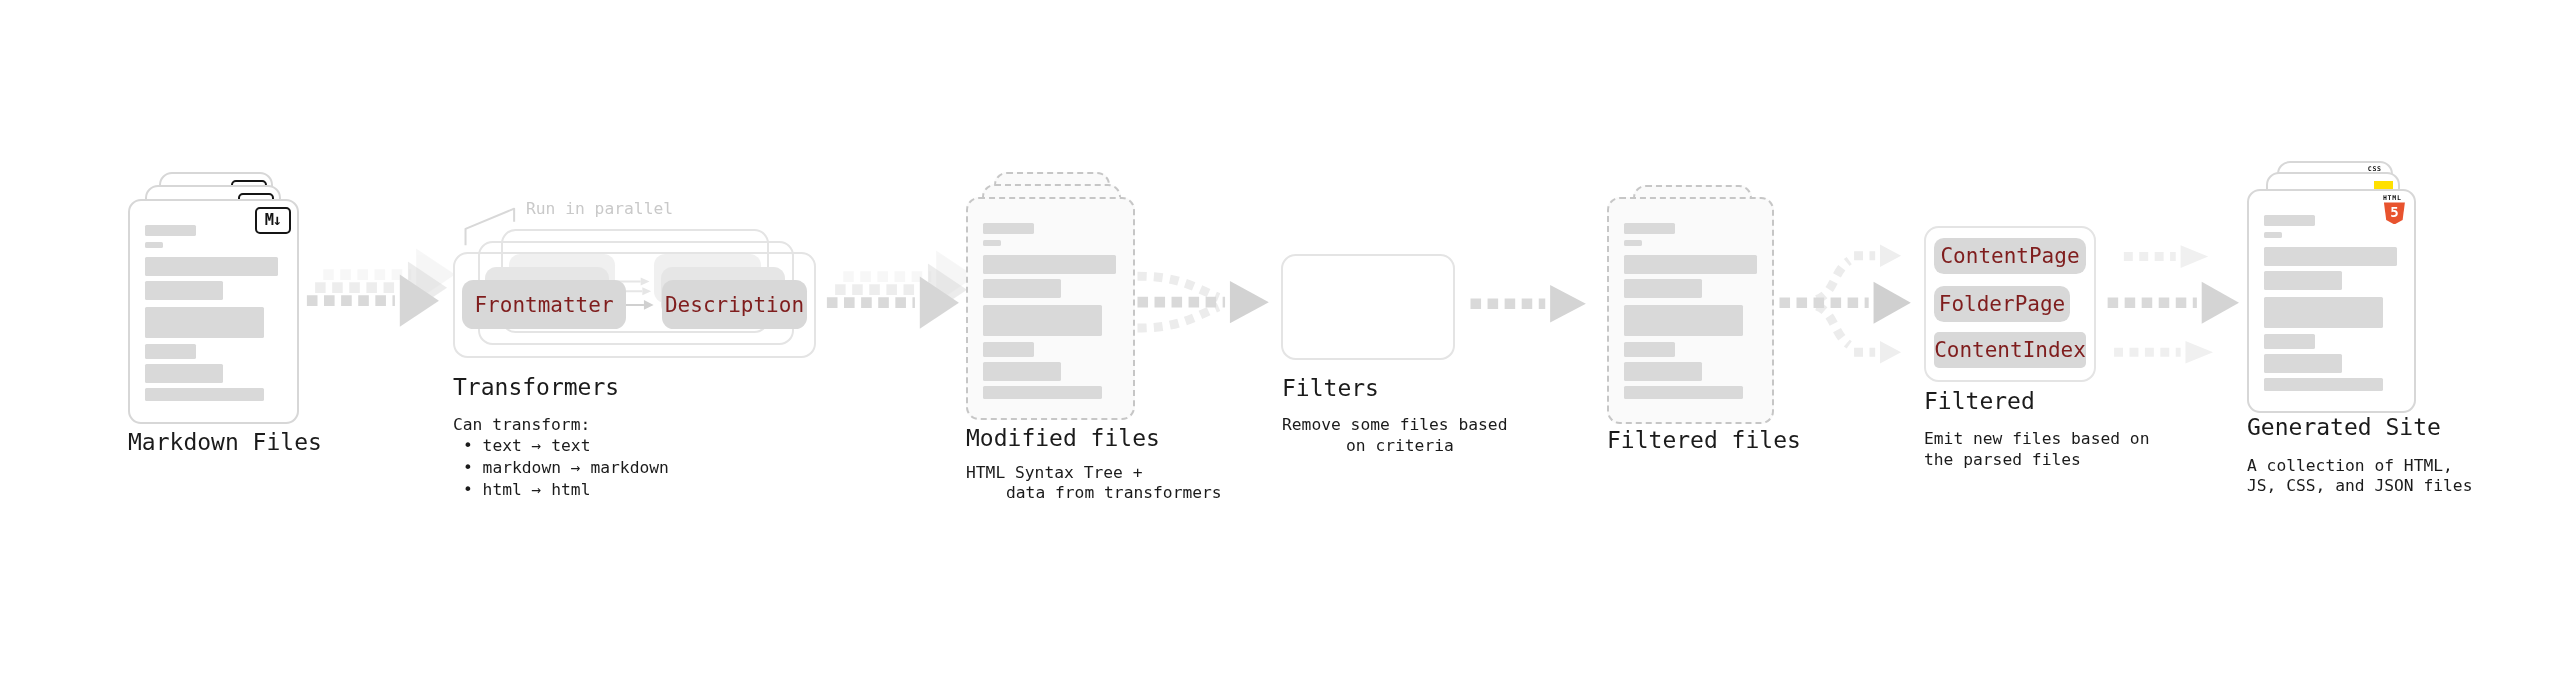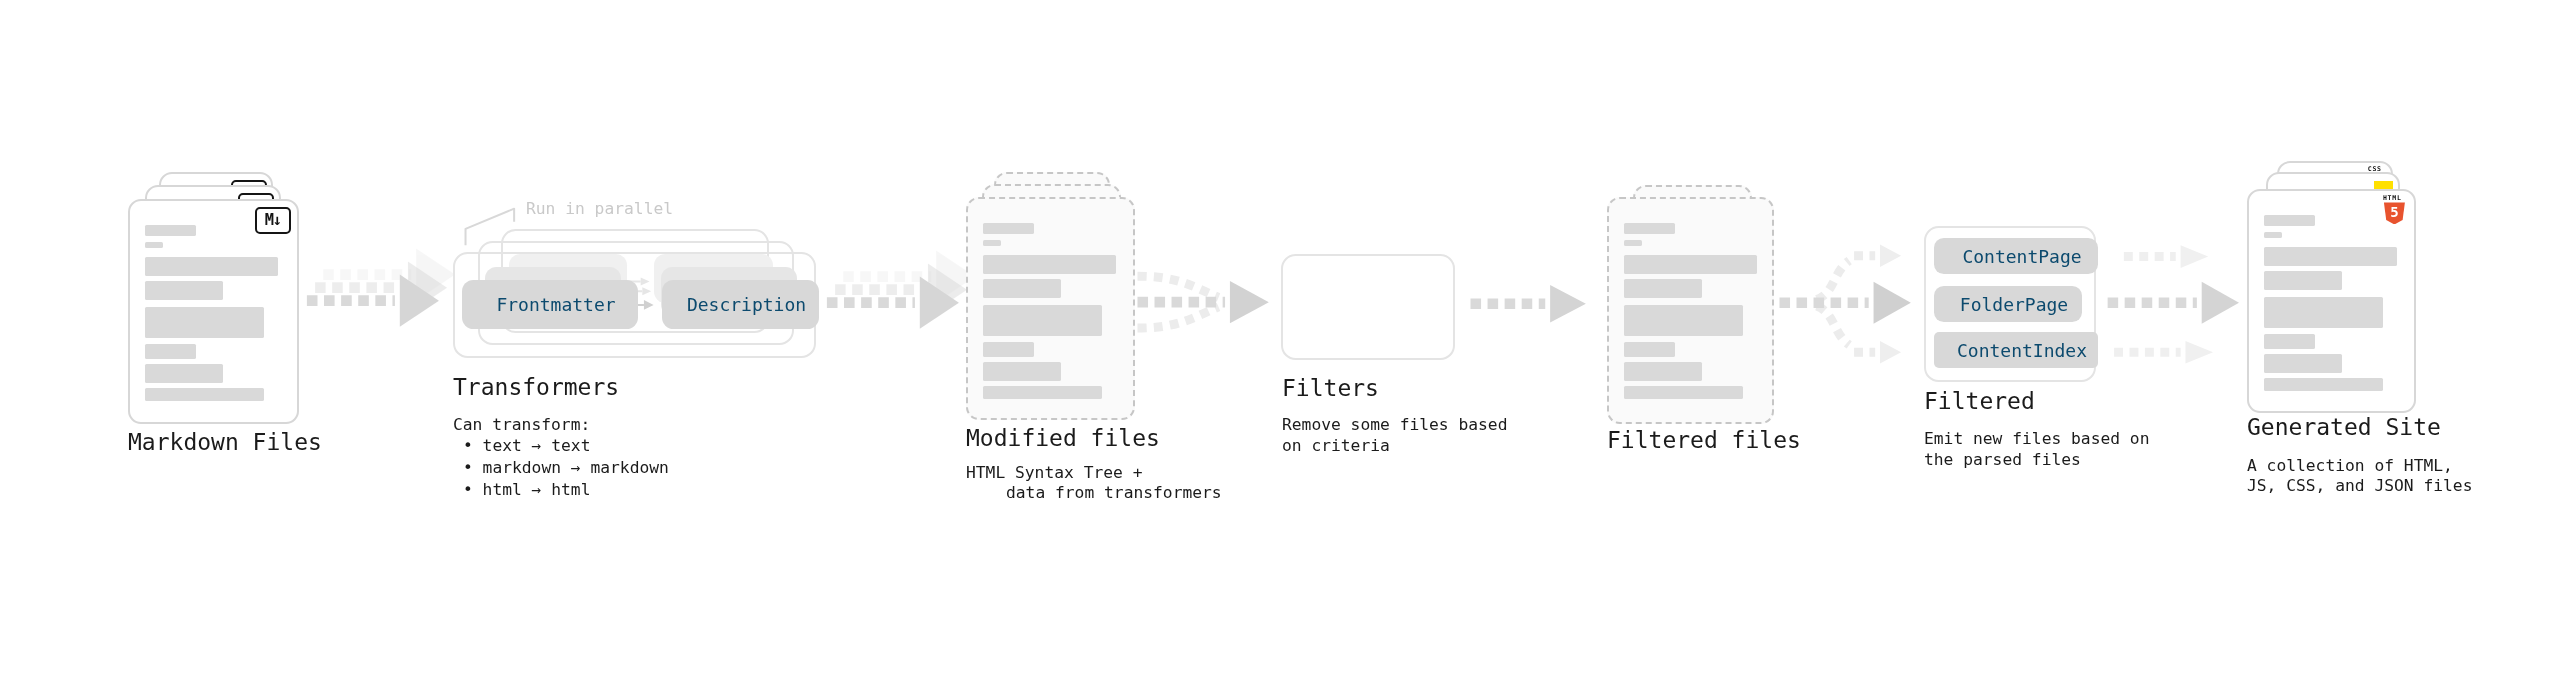--- a/index.html
+++ b/index.html
@@ -26,21 +26,21 @@
   
   .mdb{position:absolute;top:5.7px;right:6.5px;width:36px;height:27px;background:#fff;
        border:2.4px solid #151515;border-radius:4.9px;display:flex;align-items:center;justify-content:center;
        font-weight:bold;font-size:15.4px;letter-spacing:-1.6px;color:#151515;box-sizing:border-box;}
 
   
   .obox{position:absolute;border:2px solid #e4e4e4;border-radius:14.6px;background:transparent;box-sizing:border-box;}
 
   
   .btn{position:absolute;background:#d8d8d8;border-radius:11.4px;display:flex;align-items:center;justify-content:center;
-       font-size:18px;color:#0c4a6e;white-space:nowrap;padding-left:12px;}
+       font-size:21px;color:#7f1d1d;white-space:nowrap;}
   .echo1{background:#e6e6e6;}
   .echo2{background:#f0f0f0;}
 
   
   .title{position:absolute;font-size:23px;line-height:1.2;white-space:nowrap;color:#1b1b1b;}
   .sub{position:absolute;font-size:16.3px;line-height:1.35;white-space:nowrap;color:#1b1b1b;}
   .note{position:absolute;font-size:16.3px;white-space:nowrap;color:#c9c9c9;}
 
   
   .html5-badge{position:absolute;top:4.1px;right:8.1px;width:23px;}
@@ -167,21 +167,21 @@
     <path d="M8,22 C58,22 74,34 108,48" fill="none" stroke="#ececec" stroke-width="11" stroke-dasharray="11 9"></path>
     <path d="M8,86 C58,86 74,74 108,60" fill="none" stroke="#ececec" stroke-width="11" stroke-dasharray="11 9"></path>
     <line x1="8" y1="54" x2="116" y2="54" stroke="#d9d9d9" stroke-width="13" stroke-dasharray="13 8"></line>
     <polygon points="122,28 122,80 170,54" fill="#d2d2d2"></polygon>
   </svg>
 
   <div class="layer">
     <div class="obox" style="left:1281px;top:254px;width:174px;height:106px"></div>
     <div class="title" style="left:1282px;top:375px">Filters</div>
     <div class="sub" style="left:1282px;top:414px">Remove some files based</div>
-    <div class="sub" style="left:1282px;top:435px">on criteria</div>
+    <div class="sub" style="left:1346px;top:435px">on criteria</div>
   </div>
 
   <svg class="abs" style="left:1464px;top:280px" width="130" height="49" viewBox="0 0 160 60">
     <line x1="8" y1="29" x2="100" y2="29" stroke="#d9d9d9" stroke-width="13" stroke-dasharray="13 8"></line>
     <polygon points="106,6 106,52 150,29" fill="#d4d4d4"></polygon>
   </svg>
 
   <div class="layer">
     <div class="card dashed" style="left:1633px;top:185px;width:115px;height:221px"></div>
     <div class="card dashed" style="left:1607px;top:197px;width:163px;height:223px">

